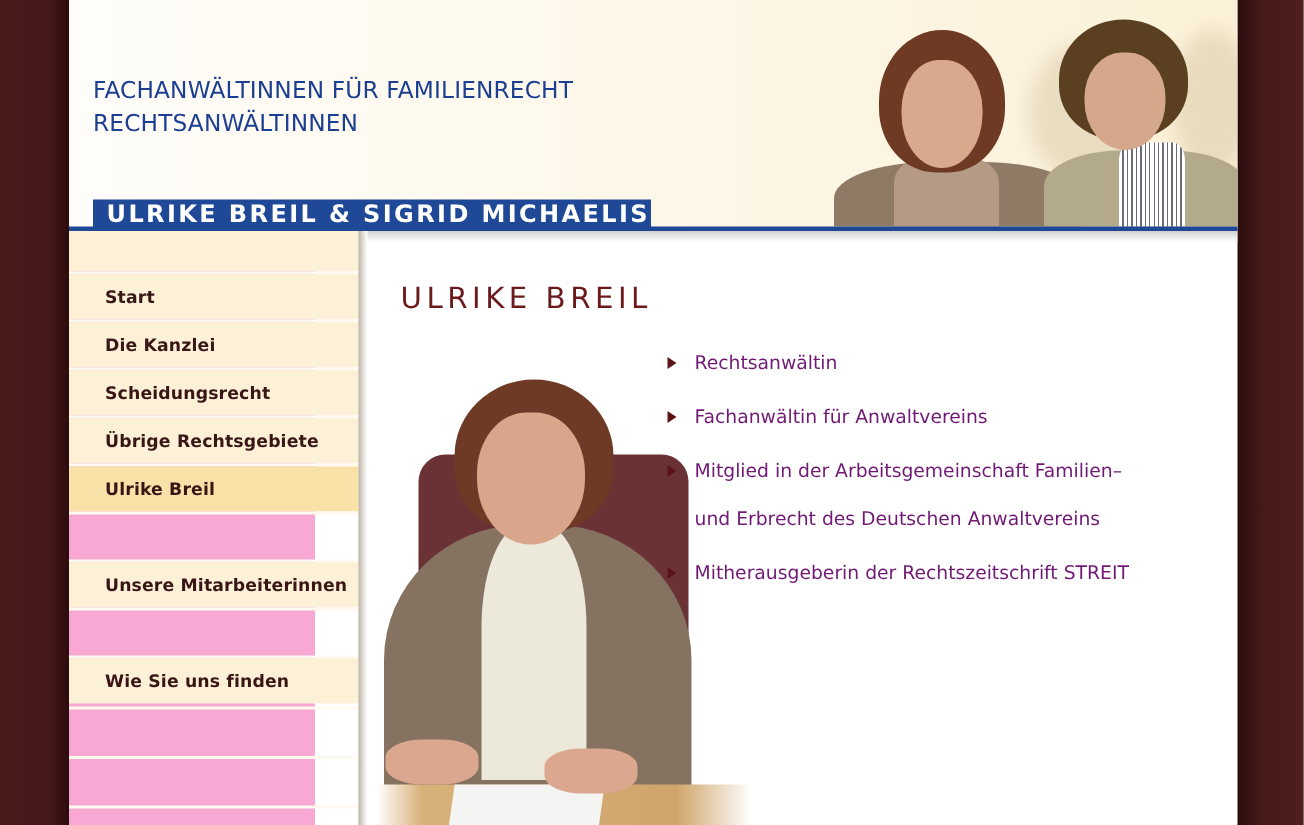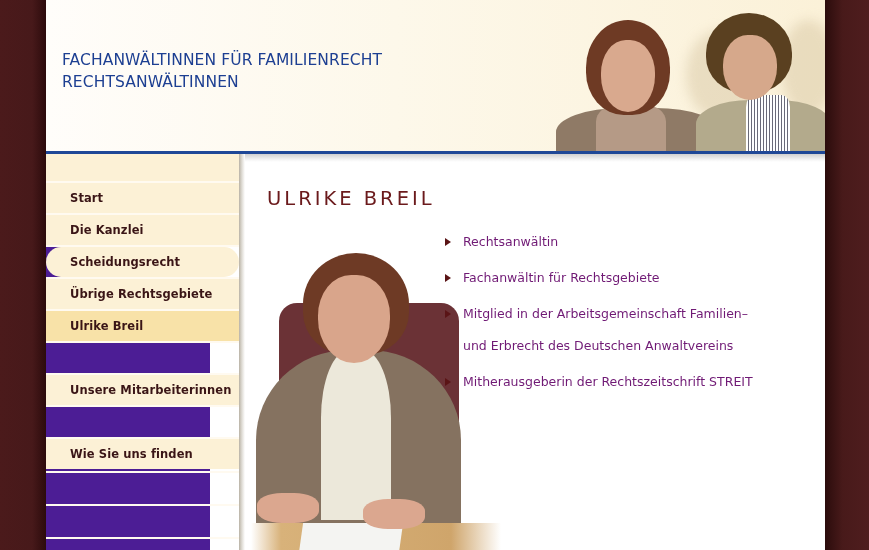--- a/index.html
+++ b/index.html
@@ -28,21 +28,21 @@
     background: linear-gradient(180deg, #d0d0d0 0%, #f4f4f4 70%, #ffffff 100%); }
 
   
   .hp { position:absolute; left:500px; top:0; width:279px; height:151px; overflow:hidden; }
   .wall-shadow { position:absolute; border-radius:50%; background:rgba(200,180,140,0.35); filter:blur(6px); }
   .hair { position:absolute; border-radius:50% 50% 45% 45%; }
   .face { position:absolute; border-radius:46% 46% 50% 50%; }
   .body { position:absolute; border-radius:40% 40% 0 0; }
 
   
-  .nav { position:absolute; left:0; top:154px; width:164px; height:396px; background:#4c1d95; }
+  .nav { position:absolute; left:0; top:154px; width:164px; height:396px; background:#f9a8d4; }
   .nav-shadow { position:absolute; left:193px; top:154px; width:6px; height:396px;
     background: linear-gradient(90deg, #b9b2a5 0%, #e0ddd6 50%, #ffffff 100%); }
   .nav-item { position:absolute; left:0; width:193px; height:30px; background:#fcf1d6;
     color:#3a1516; font-size:11.5px; font-weight:bold; line-height:30px; padding-left:24px;
     font-family:"DejaVu Sans", sans-serif; letter-spacing:0.1px; cursor:pointer; }
   .nav-item.active { background:#f8e2a8; }
   .nav-sep { position:absolute; left:0; width:193px; height:2px; background:#fffaf0; }
 
   
   .title { position:absolute; left:221px; top:187px; color:#6b1a1c; font-size:19.5px; letter-spacing:3px;
@@ -79,33 +79,34 @@
       <div class="hair" style="left:40px;top:20px;width:84px;height:95px;background:#6e3a24;"></div>
       <div class="face" style="left:55px;top:40px;width:54px;height:72px;background:#d9a98e;"></div>
 
       <div class="wall-shadow" style="left:235px;top:20px;width:55px;height:95px;"></div>
       <div class="body" style="left:150px;top:100px;width:135px;height:60px;background:#b3aa8c;"></div>
       <div class="body" style="left:200px;top:95px;width:44px;height:60px;background:repeating-linear-gradient(90deg,#fff 0 2px,#6a6a78 2px 3px);border-radius:20% 20% 0 0;"></div>
       <div class="hair" style="left:160px;top:13px;width:86px;height:80px;background:#5a4020;"></div>
       <div class="face" style="left:177px;top:35px;width:54px;height:65px;background:#d6a88b;"></div>
     </div>
 
+    <div class="name-bar">ULRIKE BREIL &amp; SIGRID MICHAELIS</div>
   </div>
   <div class="header-line"></div>
   <div class="header-shadow"></div>
 
   <nav class="nav">
     <div class="nav-item" style="top:0;height:27px;"></div>
     <div class="nav-sep" style="top:27px;"></div>
 
     <div class="nav-item" style="top:29px;">Start</div>
     <div class="nav-sep" style="top:59px;"></div>
     <div class="nav-item" style="top:61px;">Die Kanzlei</div>
     <div class="nav-sep" style="top:91px;"></div>
-    <div class="nav-item" style="top:93px;border-radius:15px;">Scheidungsrecht</div>
+    <div class="nav-item" style="top:93px;">Scheidungsrecht</div>
     <div class="nav-sep" style="top:123px;"></div>
     <div class="nav-item" style="top:125px;">Übrige Rechtsgebiete</div>
     <div class="nav-sep" style="top:155px;"></div>
     <div class="nav-item active" style="top:157px;">Ulrike Breil</div>
     <div class="nav-sep" style="top:187px;"></div>
     <div class="nav-sep" style="top:219px;"></div>
     <div class="nav-item" style="top:221px;">Unsere Mitarbeiterinnen</div>
     <div class="nav-sep" style="top:251px;"></div>
     <div class="nav-sep" style="top:283px;"></div>
     <div class="nav-item" style="top:285px;">Wie Sie uns finden</div>
@@ -137,21 +138,21 @@
     <div style="position:absolute;left:112px;top:254px;width:62px;height:30px;background:#dba78f;border-radius:40%;"></div>
   </div>
 
   <ul class="bullets" style="list-style:none;">
     <li class="bullet">
       <span class="arr"></span>
       <span class="line">Rechtsanwältin</span>
     </li>
     <li class="bullet">
       <span class="arr"></span>
-      <span class="line">Fachanwältin für Rechtsgebiete</span>
+      <span class="line">Fachanwältin für Anwaltvereins</span>
     </li>
     <li class="bullet">
       <span class="arr"></span>
       <span class="line">Mitglied in der Arbeitsgemeinschaft Familien–</span>
       <span class="line">und Erbrecht des Deutschen Anwaltvereins</span>
     </li>
     <li class="bullet">
       <span class="arr"></span>
       <span class="line">Mitherausgeberin der Rechtszeitschrift STREIT</span>
     </li>

